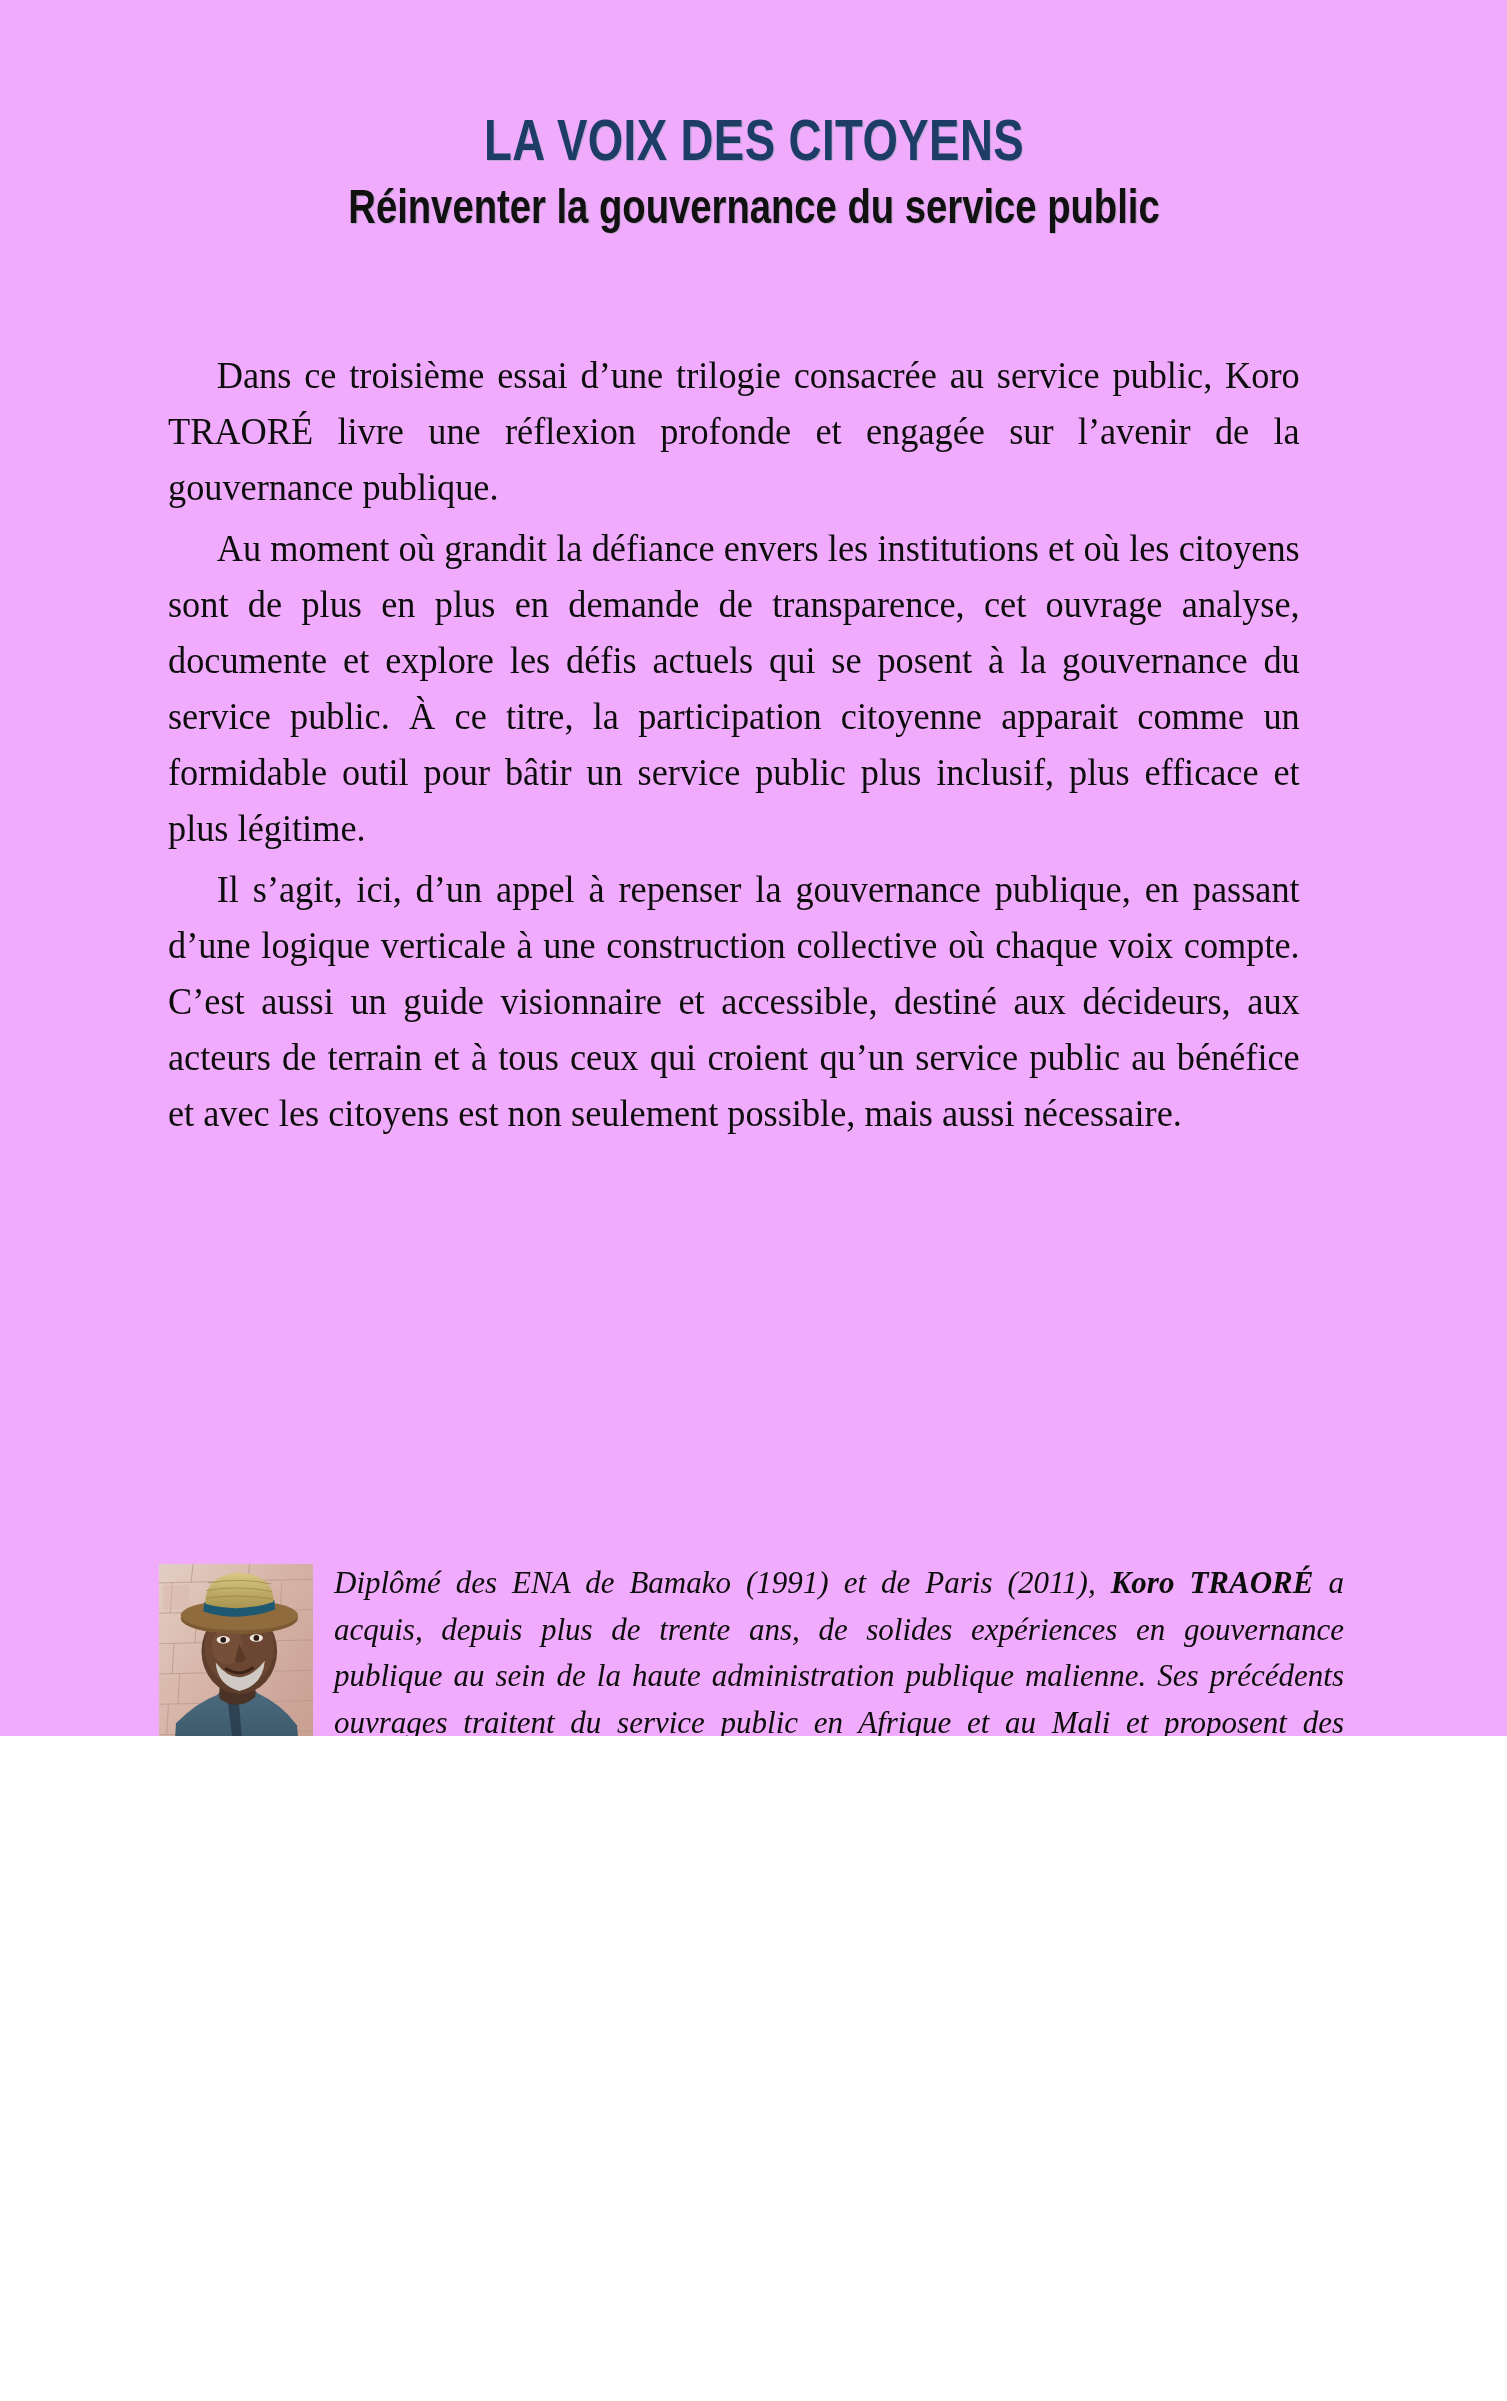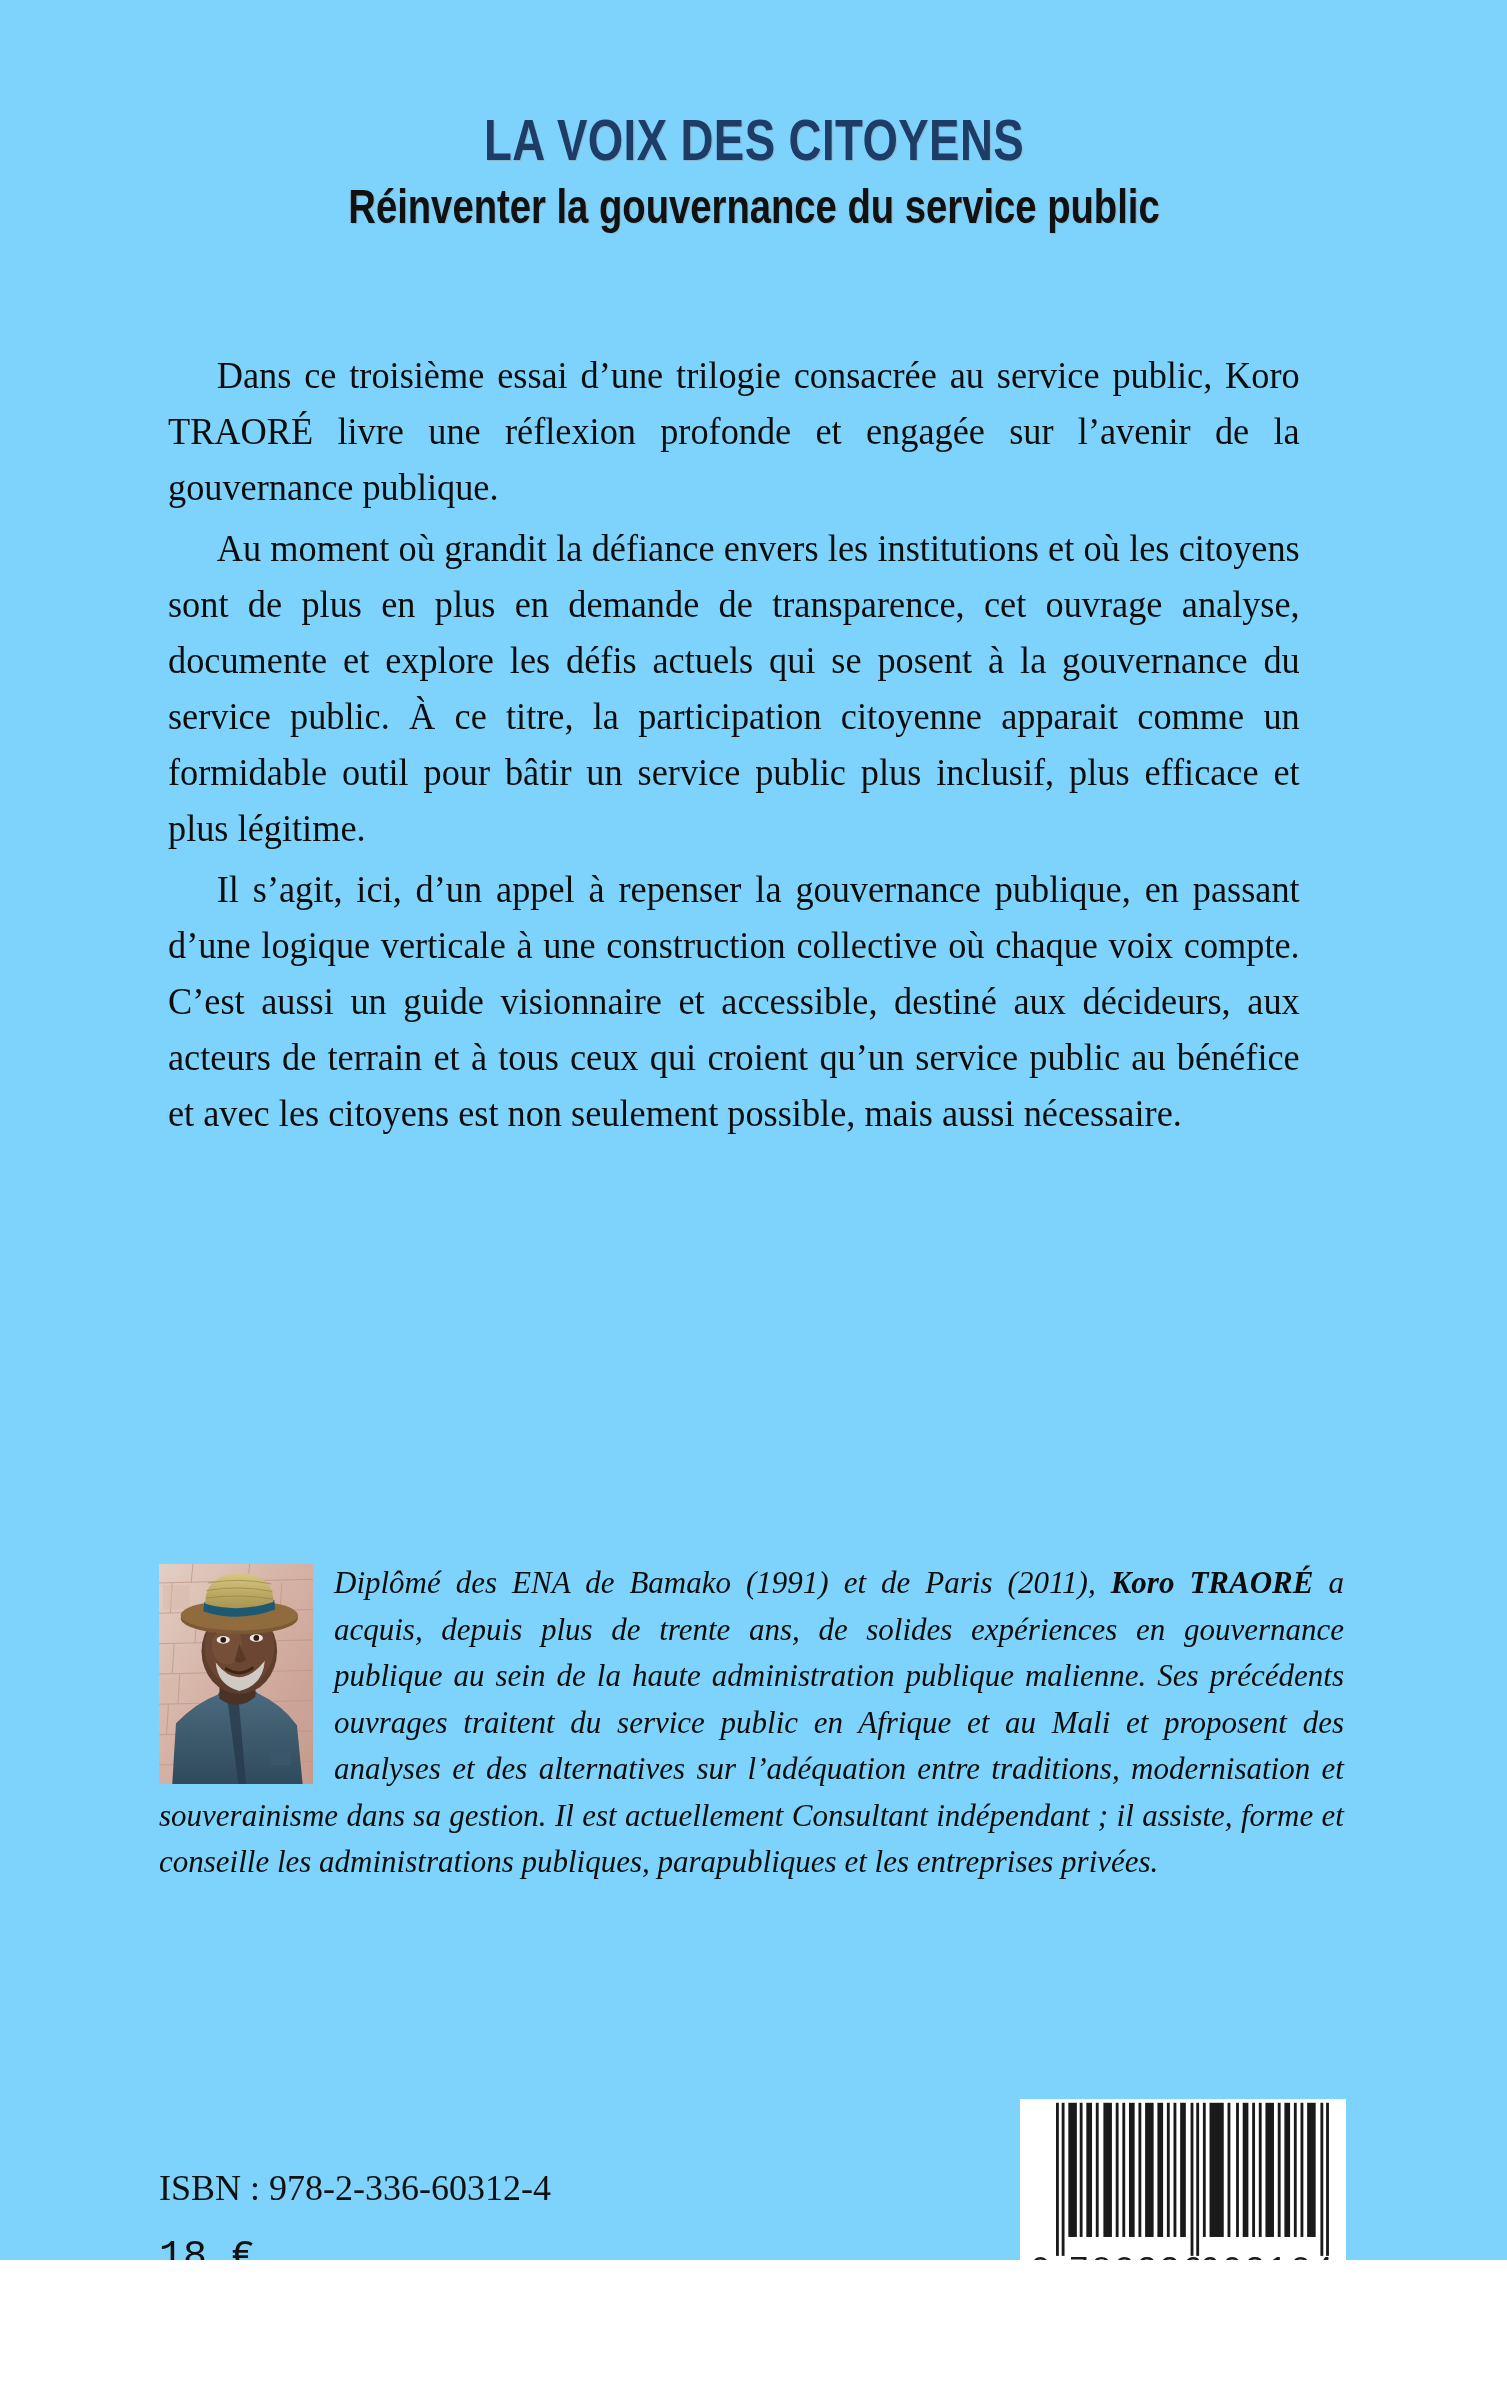--- a/index.html
+++ b/index.html
@@ -9,22 +9,22 @@
     background: #ffffff;
   }
 
   body {
     font-family: "Liberation Serif", "DejaVu Serif", serif;
   }
 
   .page {
     position: relative;
     width: 1508px;
-    height: 2260px;
-    background: #7dd3fc;
+    height: 1736px;
+    background: #f0abfc;
     overflow: hidden;
     box-sizing: border-box;
     padding-left: 8px;
   }
 
   
   .title-block {
     position: absolute;
     left: 0;
     top: 112px;

